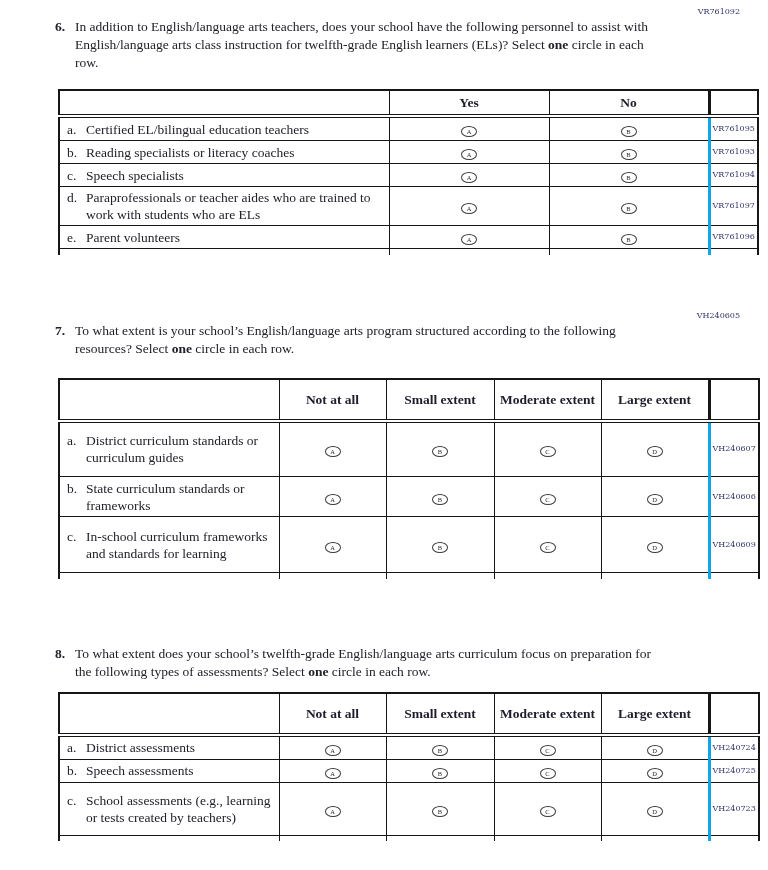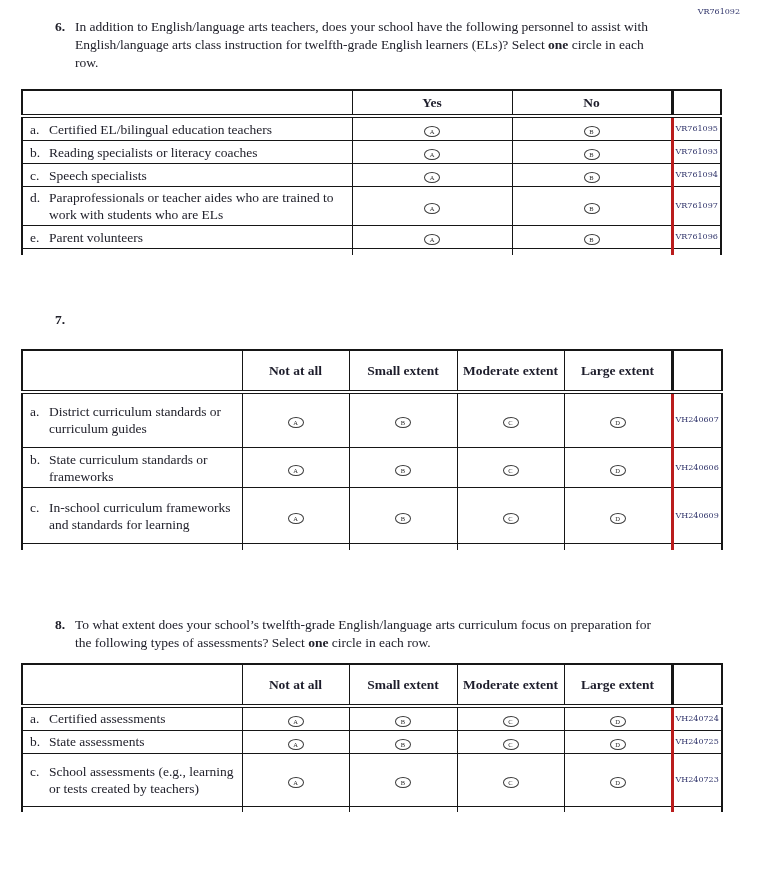--- a/index.html
+++ b/index.html
@@ -36,21 +36,21 @@
   .q7 { margin-top:56px; }
   .q8 { margin-top:66px; }
   .m6-table { margin-top:17px; }
   .m7-table { margin-top:20px; }
   .m8-table { margin-top:11px; }
 
   
   table.qtable {
     border-collapse:collapse;
     table-layout:fixed;
-    margin-left:21px;
+    margin-left:58px;
     border:2px solid #161616;
     border-bottom:none;
   }
   .qtable th, .qtable td { border:1px solid #161616; box-sizing:border-box; }
   .qtable thead th {
     border-bottom:4px double #161616;
     font-weight:bold;
     font-size:13.5px;
     line-height:17px;
     text-align:center;
@@ -69,21 +69,21 @@
     border:1px solid #3b3b3b;
     border-radius:50%;
     line-height:9px;
     font-size:6.5px;
     text-align:center;
     color:#2b2b2b;
     cursor:pointer;
   }
   .bubble i { font-style:normal; }
   td.codecell {
-    border-left:3px solid #b91c1c;
+    border-left:3px solid #0ea5e9;
     font-size:8px;
     line-height:10px;
     color:#31356b;
     font-family:"DejaVu Serif",serif;
     padding:1px 2px;
     vertical-align:middle;
     overflow:hidden;
     white-space:nowrap;
   }
   th.codehead { border-left:3px solid #161616; }
@@ -189,22 +189,24 @@
             <td></td>
             <td></td>
             <td></td>
             <td class="codecell"></td>
           </tr>
       </tbody>
     </table>
   </div>
 
   <div class="qblock q7">
+    <div class="qcode">VH240605</div>
     <div class="qtext">
       <span class="qnum">7.</span>
+      <span class="qbody"><span>To what extent is your school’s English/language arts program structured according to the following resources? Select </span><b>one</b><span> circle in each row.</span></span>
     </div>
 
     <table class="qtable t2 m7-table">
       <colgroup>
           <col style="width:220px">
           <col style="width:107px">
           <col style="width:108px">
           <col style="width:107px">
           <col style="width:108px">
           <col style="width:42px">
@@ -294,34 +296,34 @@
           <th>Moderate extent</th>
           <th>Large extent</th>
           <th class="codehead"></th>
         </tr>
       </thead>
       <tbody>
         <tr>
           <td class="lblcell">
               <div class="lbl">
                 <span class="pfx">a.</span>
-                <span class="ltxt">Certified assessments</span>
+                <span class="ltxt">District assessments</span>
               </div>
             </td>
           <td class="opt"><span class="bubble"><i>A</i></span></td>
           <td class="opt"><span class="bubble"><i>B</i></span></td>
           <td class="opt"><span class="bubble"><i>C</i></span></td>
           <td class="opt"><span class="bubble"><i>D</i></span></td>
           <td class="codecell">VH240724</td>
         </tr>
         <tr>
           <td class="lblcell">
               <div class="lbl">
                 <span class="pfx">b.</span>
-                <span class="ltxt">State assessments</span>
+                <span class="ltxt">Speech assessments</span>
               </div>
             </td>
           <td class="opt"><span class="bubble"><i>A</i></span></td>
           <td class="opt"><span class="bubble"><i>B</i></span></td>
           <td class="opt"><span class="bubble"><i>C</i></span></td>
           <td class="opt"><span class="bubble"><i>D</i></span></td>
           <td class="codecell">VH240725</td>
         </tr>
         <tr class="r3">
           <td class="lblcell">

